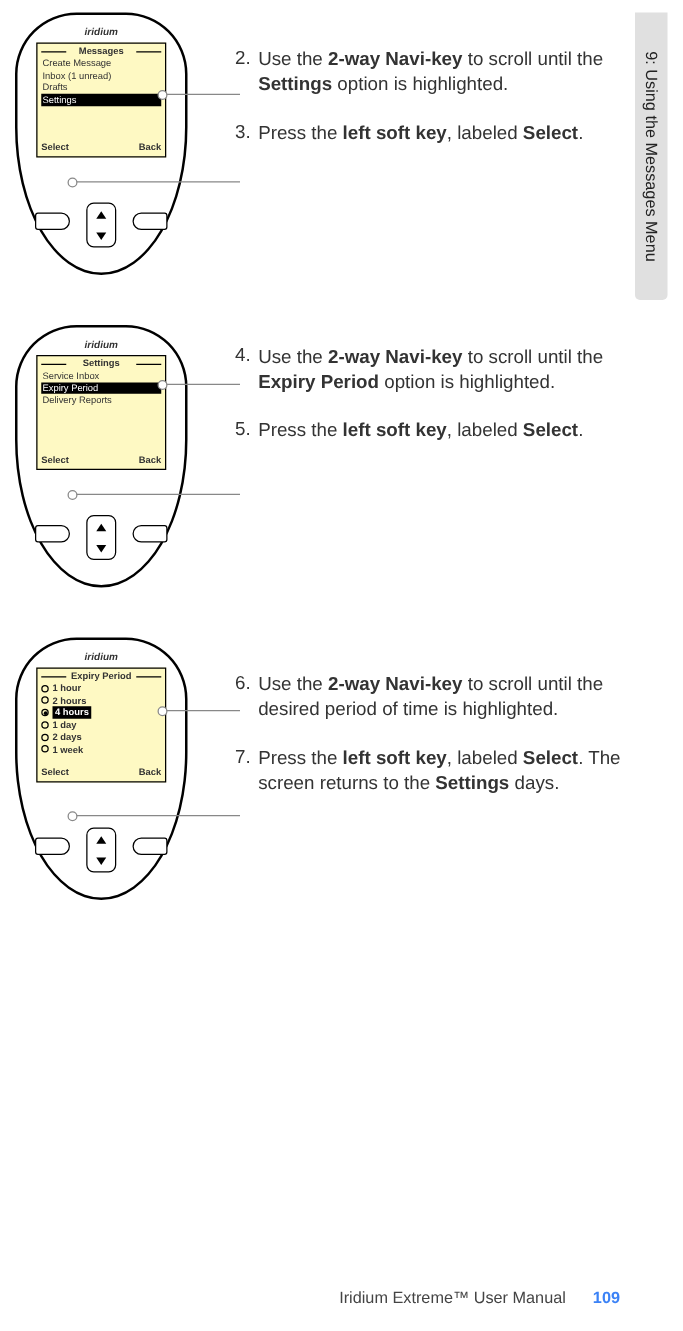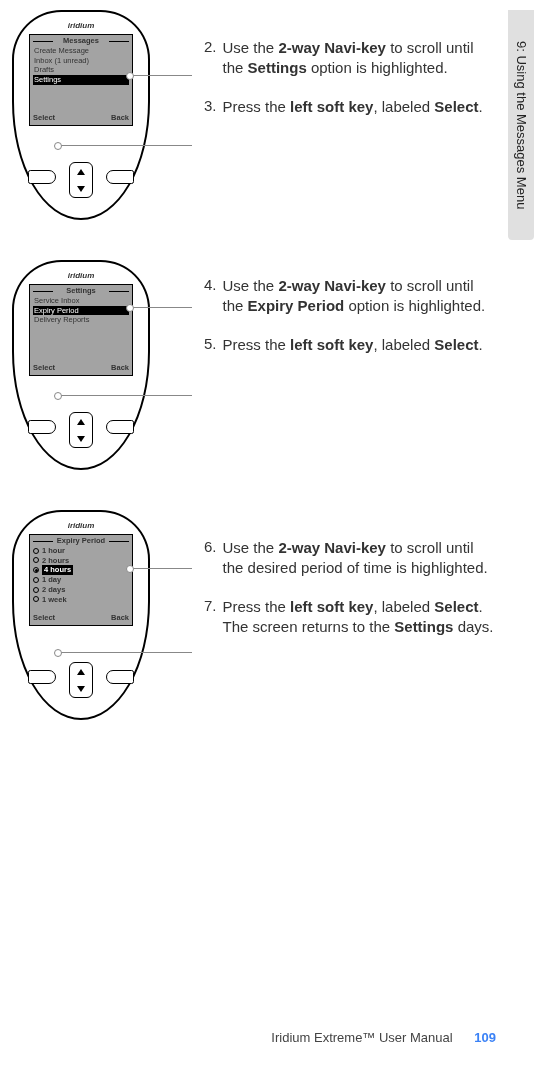--- a/index.html
+++ b/index.html
@@ -31,21 +31,21 @@
     color: #222;
   }
   .page {
     position: relative;
     padding: 10px 48px 0 12px;
   }
   .row {
     display: flex;
     align-items: flex-start;
     margin-bottom: 40px;
-    gap: 32px;
+    gap: 16px;
   }
   .phone-col { width: 160px; flex: 0 0 160px; position: relative; }
   .text-col { flex: 1; padding-top: 28px; }
   .phone {
     width: 138px;
     height: 210px;
     border: 2.5px solid #000;
     border-radius: 50px 50px 70px 70px / 50px 50px 120px 120px;
     position: relative;
     background: #fff;
@@ -60,21 +60,21 @@
     color: #333;
     font-style: italic;
   }
   .screen {
     position: absolute;
     top: 22px;
     left: 15px;
     right: 15px;
     height: 92px;
     border: 1.5px solid #000;
-    background: #a3a3a3;
+    background: #fef9c3;
     font-size: 7.5px;
     line-height: 1.3;
   }
   .screen-title {
     text-align: center;
     font-weight: bold;
     font-size: 7.5px;
     margin-top: 1px;
     position: relative;
   }

